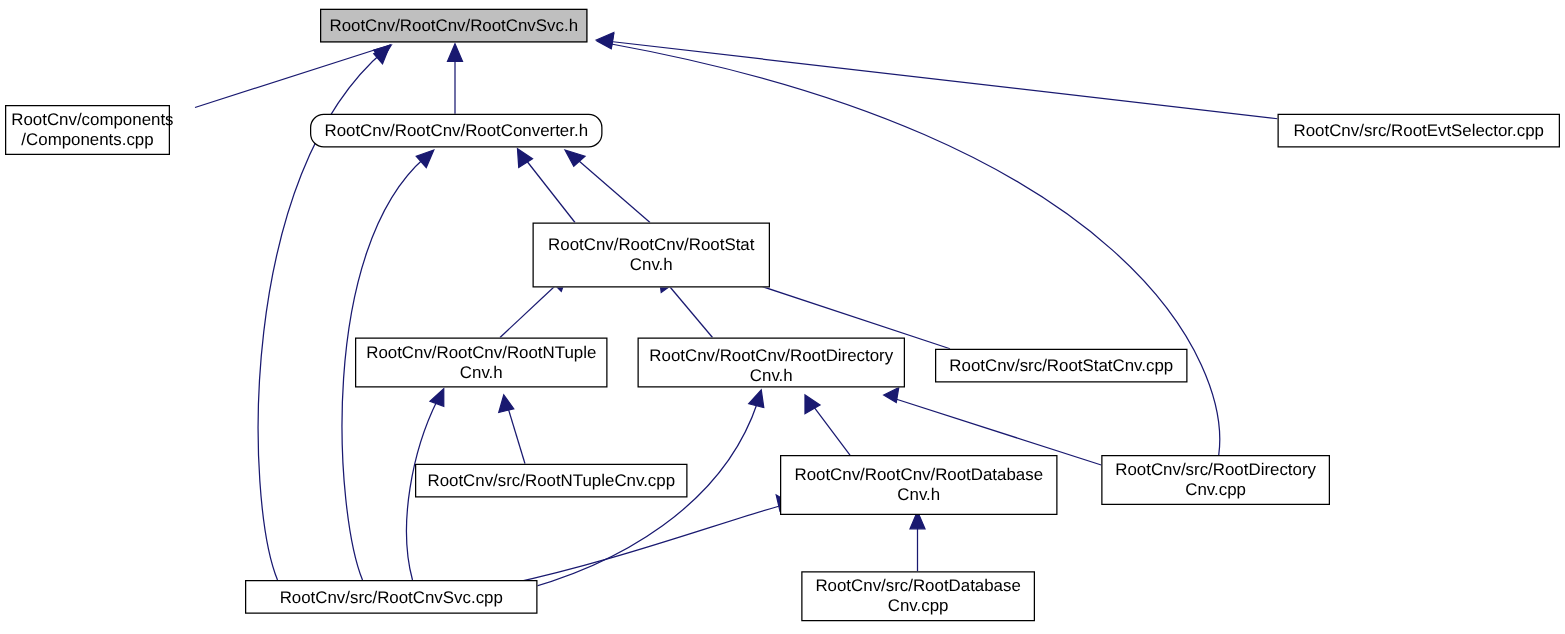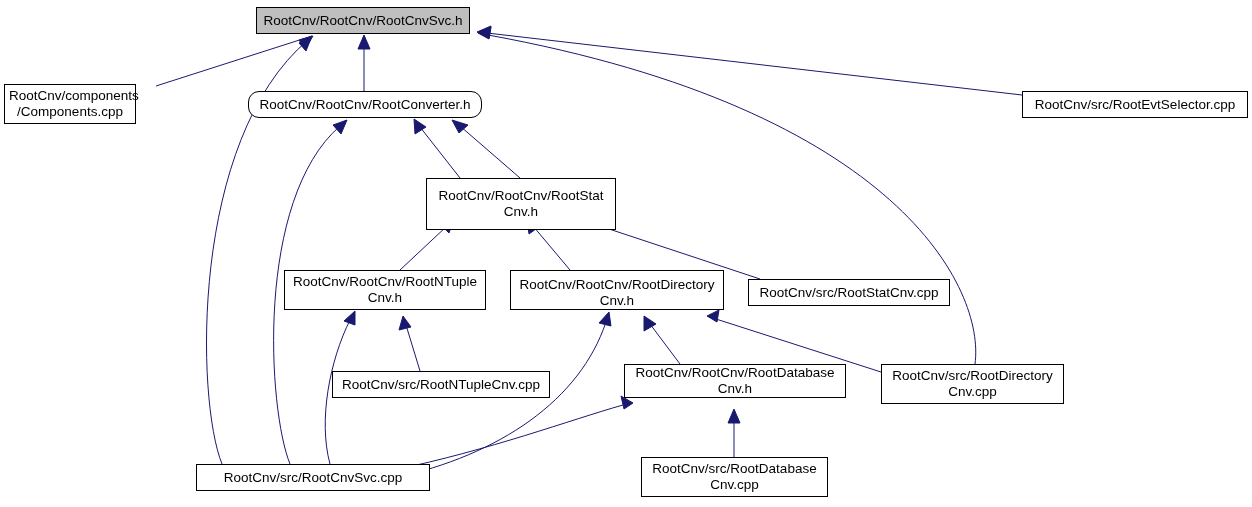--- a/index.html
+++ b/index.html
@@ -97,20 +97,20 @@
     <div class="graph-node" style="left: 248px; top: 91px; width: 234px; height: 27px; border-radius: 11px;"><span class="node-label">RootCnv/RootCnv/RootConverter.h</span></div>
     <div class="graph-node" style="left: 1022px; top: 91px; width: 226px; height: 27px;"><span class="node-label">RootCnv/src/RootEvtSelector.cpp</span></div>
     <div class="graph-node" style="left: 426px; top: 178px; width: 190px; height: 52px;"><span class="node-label">RootCnv/RootCnv/RootStat
 Cnv.h</span></div>
     <div class="graph-node" style="left: 284px; top: 270px; width: 202px; height: 40px;"><span class="node-label">RootCnv/RootCnv/RootNTuple
 Cnv.h</span></div>
     <div class="graph-node" style="left: 510px; top: 270px; width: 214px; height: 40px; align-items: flex-end;"><span class="node-label">RootCnv/RootCnv/RootDirectory
 Cnv.h</span></div>
     <div class="graph-node" style="left: 748px; top: 279px; width: 202px; height: 27px;"><span class="node-label">RootCnv/src/RootStatCnv.cpp</span></div>
     <div class="graph-node" style="left: 332px; top: 371px; width: 218px; height: 27px;"><span class="node-label">RootCnv/src/RootNTupleCnv.cpp</span></div>
-    <div class="graph-node" style="left: 624px; top: 364px; width: 222px; height: 34px;"><span class="node-label">RootCnv/RootCnv/RootDatabase
+    <div class="graph-node" style="left: 624px; top: 364px; width: 222px; height: 48px;"><span class="node-label">RootCnv/RootCnv/RootDatabase
 Cnv.h</span></div>
     <div class="graph-node" style="left: 881px; top: 364px; width: 183px; height: 40px;"><span class="node-label">RootCnv/src/RootDirectory
 Cnv.cpp</span></div>
     <div class="graph-node" style="left: 196px; top: 464px; width: 234px; height: 27px;"><span class="node-label">RootCnv/src/RootCnvSvc.cpp</span></div>
     <div class="graph-node" style="left: 641px; top: 457px; width: 187px; height: 40px;"><span class="node-label">RootCnv/src/RootDatabase
 Cnv.cpp</span></div>
   </div>
 
 </body></html>

